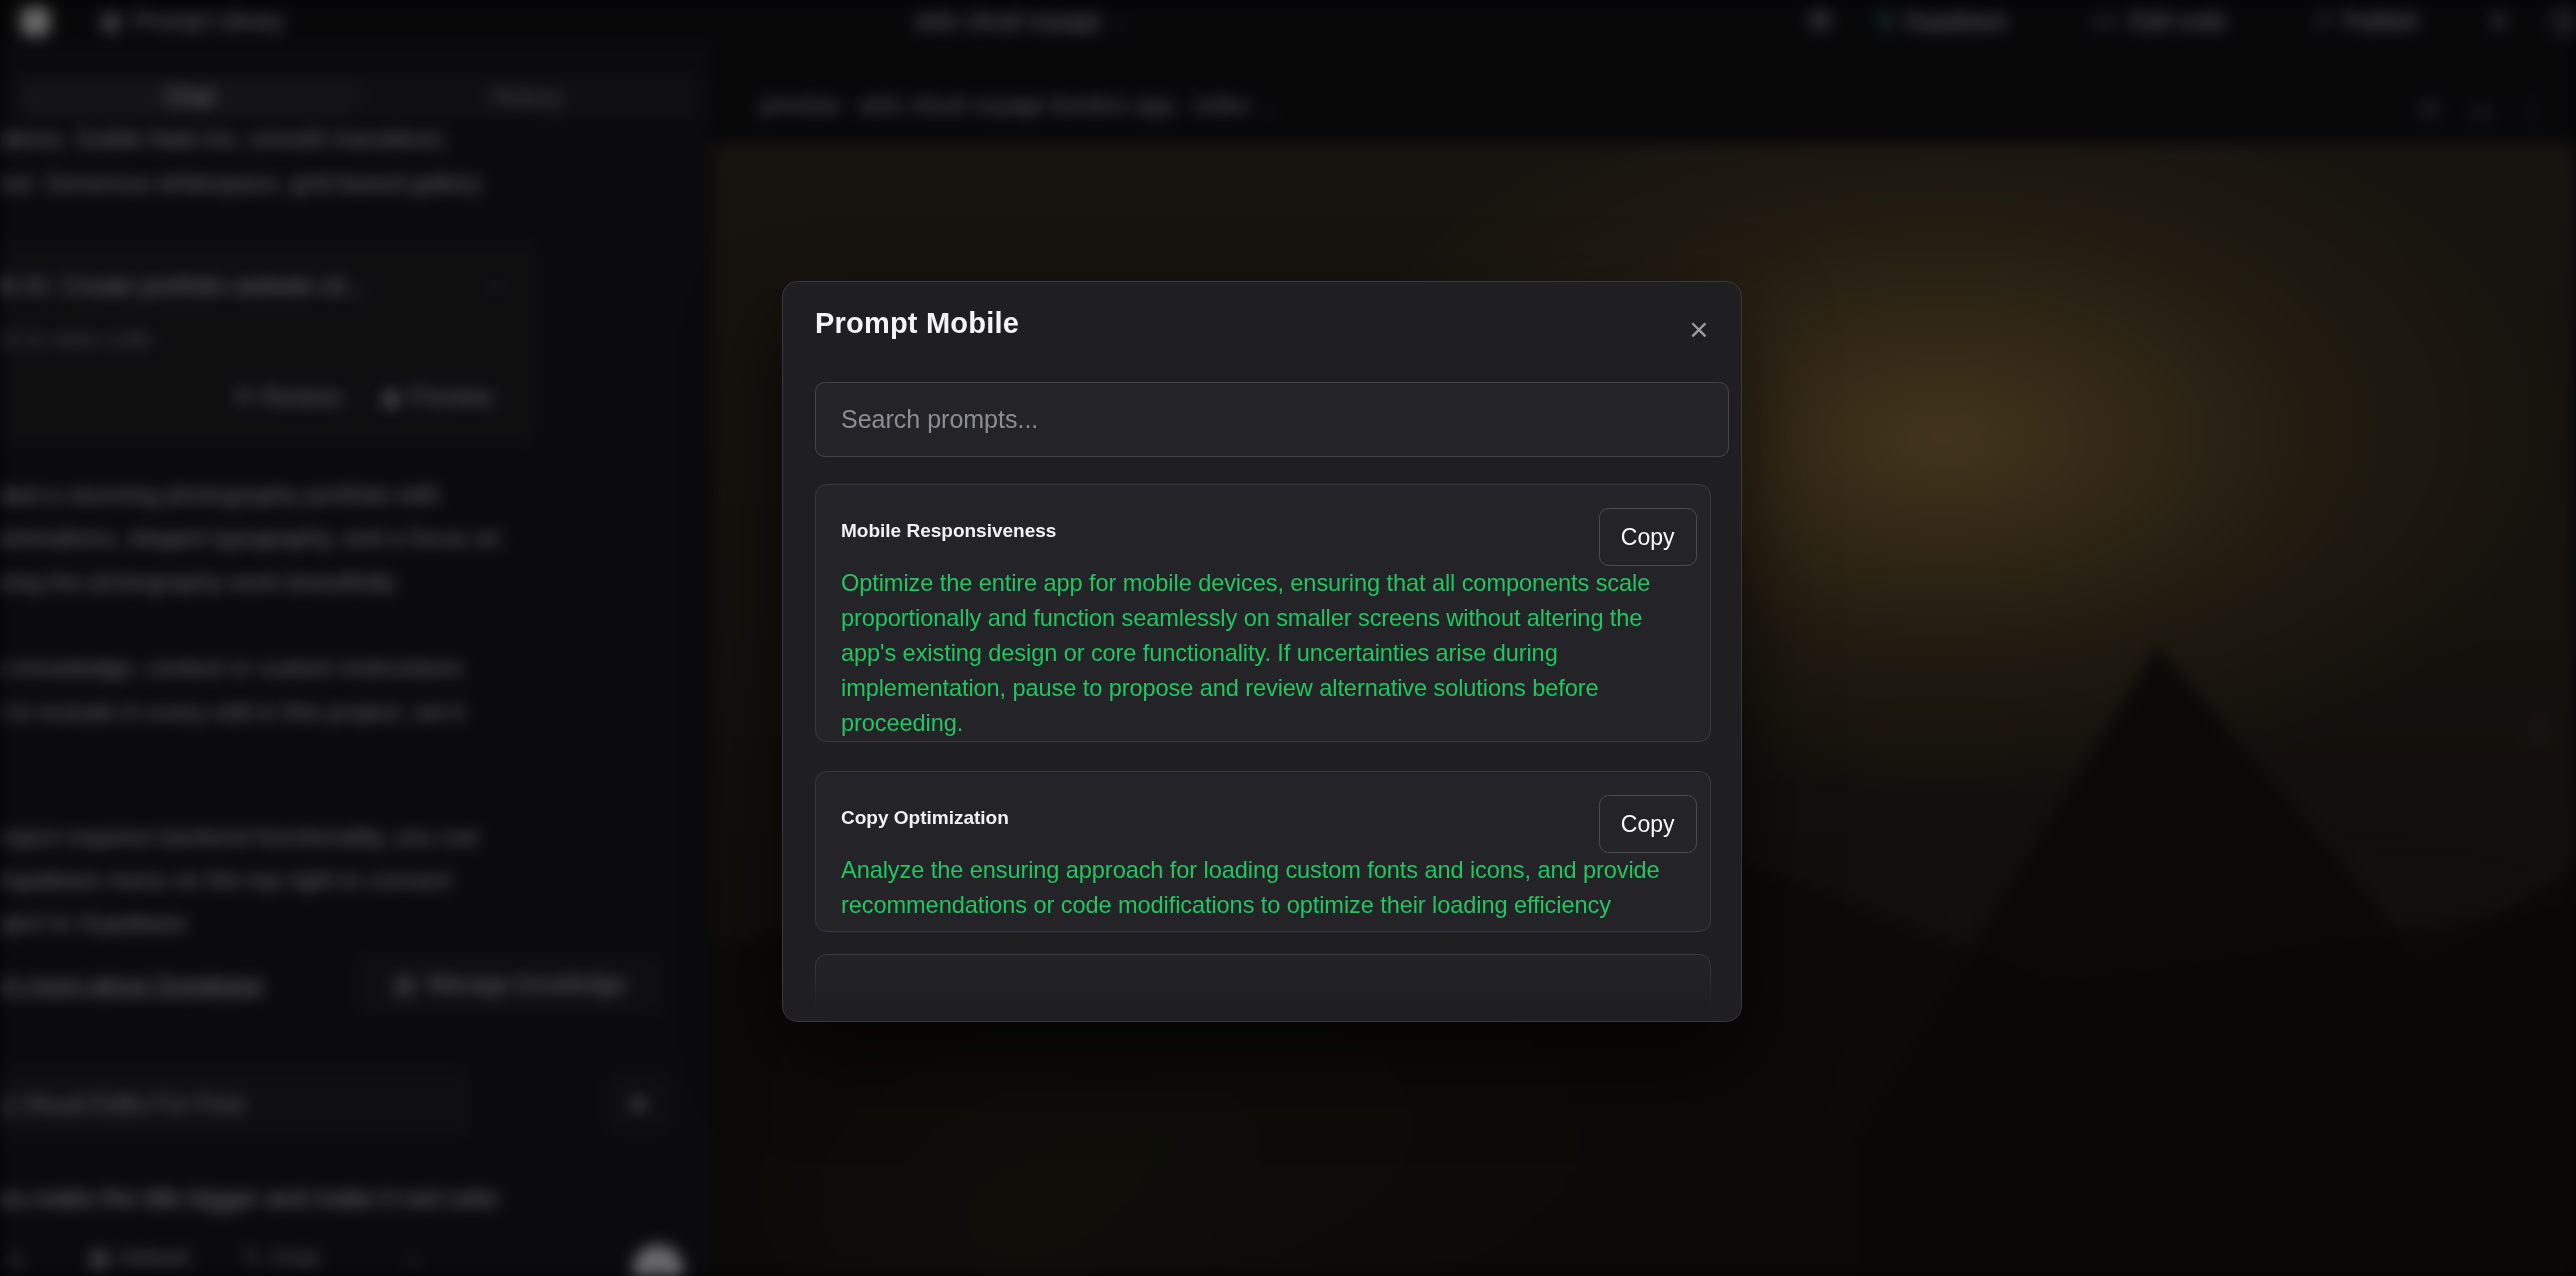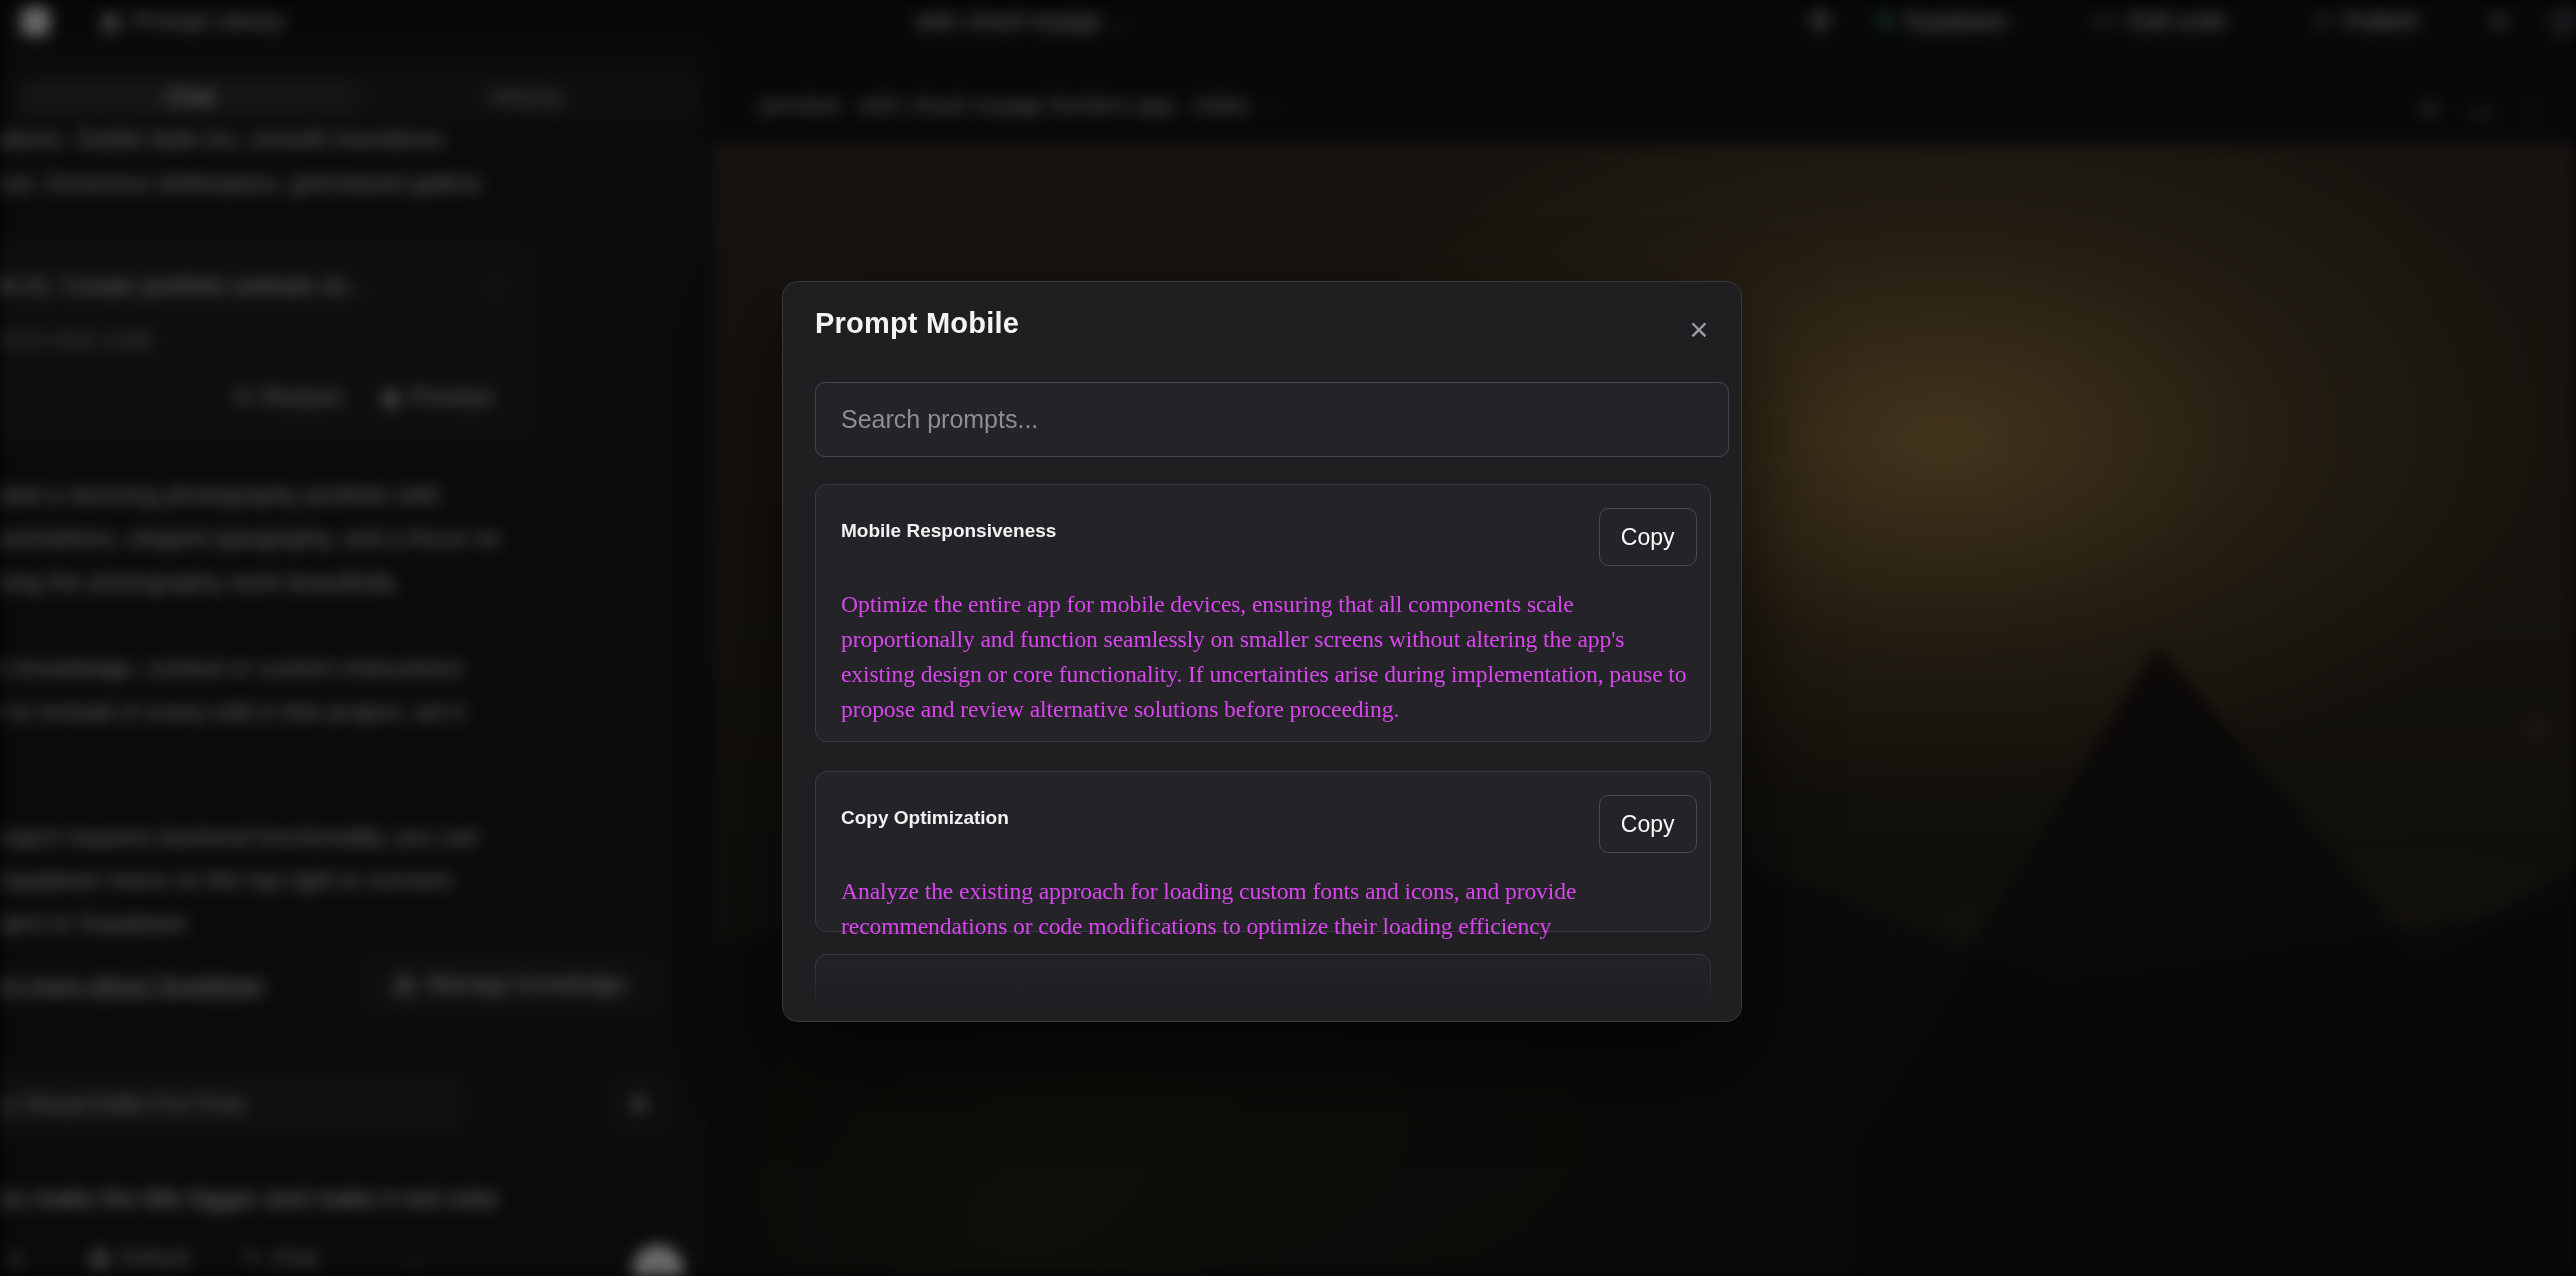--- a/index.html
+++ b/index.html
@@ -52,21 +52,21 @@
   #modal-title { position:absolute; left:32px; top:25px; font-size:29px; font-weight:600; color:#f4f4f5; letter-spacing:0.2px; }
   #search-wrap { position:absolute; left:32px; top:100px; width:914px; height:75px; }
   #search-input { width:100%; height:100%; background:#242428; border:1.4px solid #46464e; border-radius:9.6px; outline:none; color:#e8e8ea; font-size:25px; padding:0 25px; font-family:"Liberation Sans","DejaVu Sans",sans-serif; }
   #search-input::placeholder { color:#8d8d95; }
   .prompt-card { position:absolute; left:32px; width:896px; background:#242428; border:1px solid #3a3a40; border-radius:11.6px; padding:23px 13.5px 23px 25px; }
   #card-1 { top:202px; height:258px; }
   #card-2 { top:489px; height:161px; }
   .card-head { display:flex; align-items:flex-start; justify-content:space-between; }
   .card-title { font-size:19px; font-weight:600; color:#f2f2f3; padding-top:11.6px; }
   .copy-btn { min-width:87px; height:58px; padding:0 21px; border:1.3px solid #4b4b53; border-radius:9.6px; background:transparent; color:#fafafa; font-size:23px; display:flex; align-items:center; justify-content:center; }
-  .card-desc { margin-top:21px; width:858px; font-size:23.6px; line-height:35px; color:#d946ef; letter-spacing:-0.1px;font-family:Liberation Serif, serif; }
+  .card-desc { width:858px; font-size:23.6px; line-height:35px; color:#22c55e; letter-spacing:-0.1px; }
   #card-3 { top:672px; height:58px; background:#232327; border:1px solid #3a3a40; border-radius:11.6px 11.6px 0 0; }
   #modal-fade { position:absolute; left:1px; bottom:0; width:958px; height:62px; background:linear-gradient(180deg, rgba(31,31,34,0) 0%, #1f1f22 80%); pointer-events:none; border-radius:0 0 15.4px 15.4px; }
   .nowrap { white-space:nowrap; }
 </style>
 </head>
 <body>
 
 <div id="bg-app">
 
   <div id="topbar">
@@ -209,19 +209,19 @@
       <button class="copy-btn">Copy</button>
     </div>
     <div class="card-desc">Optimize the entire app for mobile devices, ensuring that all components scale proportionally and function seamlessly on smaller screens without altering the app's existing design or core functionality. If uncertainties arise during implementation, pause to propose and review alternative solutions before proceeding.</div>
   </div>
 
   <div class="prompt-card" id="card-2">
     <div class="card-head">
       <div class="card-title">Copy Optimization</div>
       <button class="copy-btn">Copy</button>
     </div>
-    <div class="card-desc">Analyze the existing approach for loading custom fonts and icons, and provide recommendations or code modifications to optimize their loading efficiency</div>
+    <div class="card-desc">Analyze the ensuring approach for loading custom fonts and icons, and provide recommendations or code modifications to optimize their loading efficiency</div>
   </div>
 
   <div class="prompt-card" id="card-3"></div>
   <div id="modal-fade"></div>
 </div>
 
 
 </body></html>

